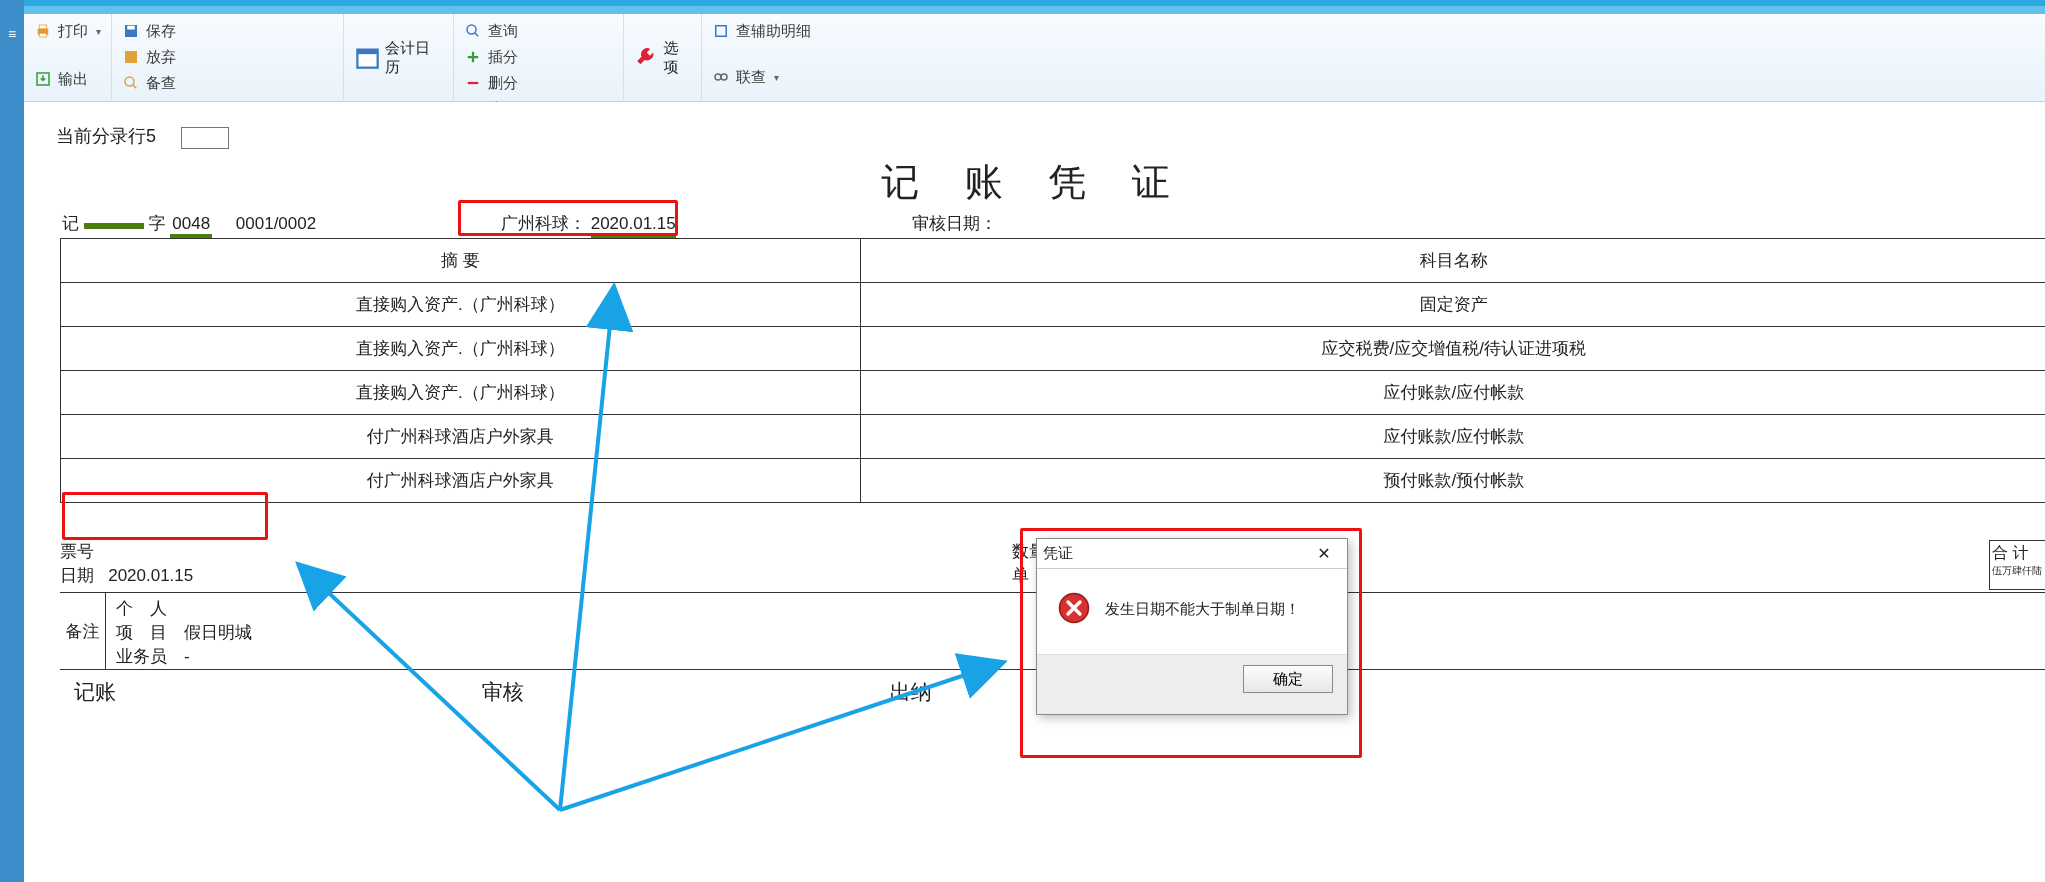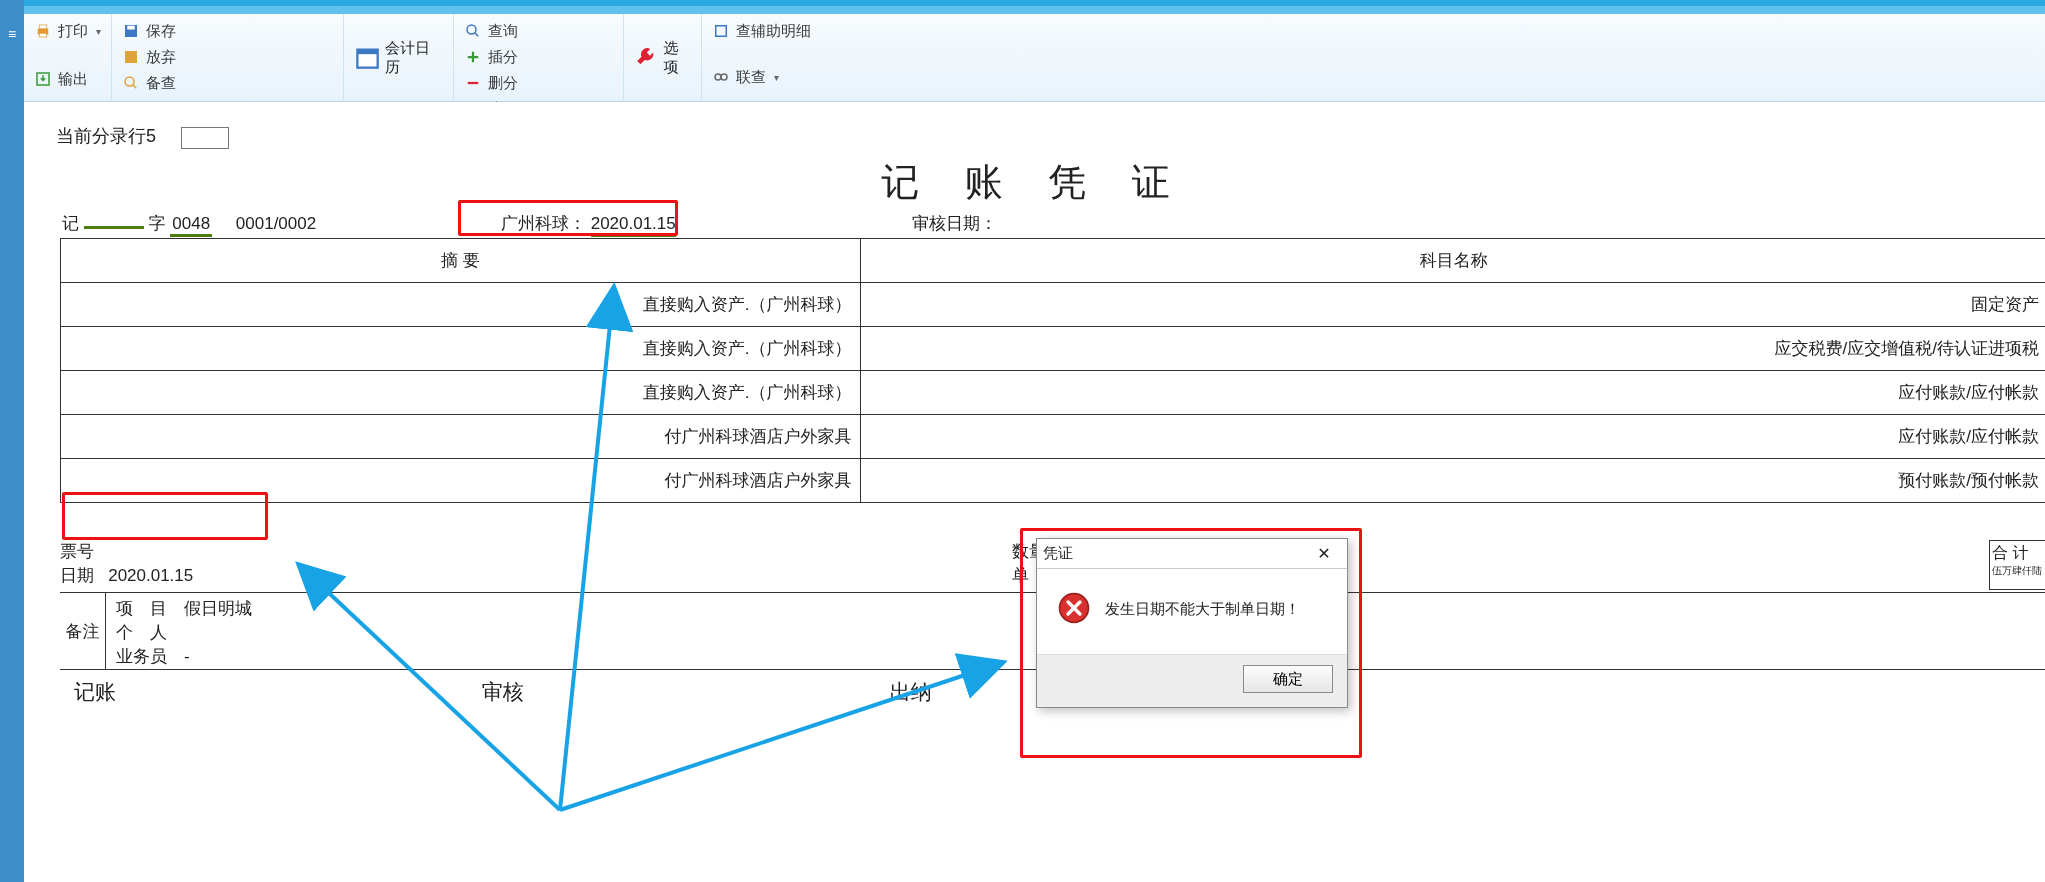--- a/index.html
+++ b/index.html
@@ -24,25 +24,25 @@
   .big-btn { display:flex; flex-direction:row; align-items:center; justify-content:center; height:80px; cursor:pointer; font-size:15px; gap:4px; }
   .big-btn .ic { width:28px; height:28px; }
   .dd { font-size:10px; color:#666; margin-left:2px; }
   
   .content { position:absolute; left:24px; top:102px; right:0; bottom:0; background:#fff; }
   .row-info { position:absolute; left:32px; top:22px; font-size:18px; }
   .row-info input { width:48px; height:22px; border:1px solid #777; margin-left:20px; }
   .doc-title { position:absolute; left:0; right:0; top:55px; text-align:center; font-family:"SimSun"; font-size:38px; letter-spacing:18px; }
   .meta { position:absolute; left:38px; right:0; top:110px; height:26px; font-size:17px; }
   .meta span.sp { display:inline-block; }
-  .meta .underline { border-bottom:3px solid #4d7c0f; display:inline-block; min-width:42px; text-align:center; }
+  .meta .underline { border-bottom:6px solid #4d7c0f; display:inline-block; min-width:42px; text-align:center; }
   .meta .audit { position:absolute; left:850px; }
   
   .vtable { position:absolute; left:36px; top:136px; width:1988px; border:1px solid #333; border-collapse:collapse; font-size:17px; }
-  .vtable th, .vtable td { border:1px solid #333; padding:6px 8px; height:44px; text-align:right; font-weight:normal; }
+  .vtable th, .vtable td { border:1px solid #333; padding:6px 8px; height:44px; text-align:center; font-weight:normal; }
   .vtable th { text-align:center; background:#fff; }
   .col-sum { width:800px; }
   .col-sub { width:1188px; }
   .hdr-sub { text-align:center; }
   
   .below { position:absolute; left:36px; top:438px; width:1988px; }
   .ticket { font-size:17px; line-height:24px; }
   .right-qty { position:absolute; left:988px; top:438px; font-size:17px; line-height:24px; }
   .amt-cell { position:absolute; right:0; top:438px; width:56px; height:50px; border:1px solid #333; border-right:none; font-size:16px; padding:2px; }
   .notes-row { position:absolute; left:36px; top:490px; width:1988px; height:78px; border-top:1px solid #333; border-bottom:1px solid #333; display:flex; }
@@ -55,21 +55,21 @@
   .redbox { position:absolute; border:3px solid #E11; border-radius:2px; pointer-events:none; }
   .rb1 { left:458px; top:200px; width:220px; height:36px; }
   .rb2 { left:62px; top:492px; width:206px; height:48px; }
   .rb3 { left:1020px; top:528px; width:342px; height:230px; }
   
   .dialog { position:absolute; left:1036px; top:538px; width:312px; background:#F2F2F2; border:1px solid #8a8a8a; box-shadow:3px 3px 10px rgba(0,0,0,.25); }
   .dlg-title { height:30px; background:#fff; border-bottom:1px solid #ccc; display:flex; align-items:center; padding:0 6px; font-size:15px; }
   .dlg-title .x { margin-left:auto; width:34px; text-align:center; cursor:pointer; font-size:16px; }
   .dlg-body { display:flex; align-items:center; gap:14px; padding:22px 16px 26px 20px; font-size:15px; background:#fff; }
   .dlg-body .erricon svg { width:34px; height:34px; }
-  .dlg-btns { padding:10px 14px 14px; text-align:right; background:#EDEDED; border-top:1px solid #ddd; }
+  .dlg-btns { padding:10px 14px 21px; text-align:right; background:#EDEDED; border-top:1px solid #ddd; }
   .dlg-btns button { width:90px; height:28px; border:1px solid #8a8a8a; background:linear-gradient(#fdfdfd,#e6e6e6); cursor:pointer; font-size:15px; }
   
   .arrows { position:absolute; left:0; top:0; width:100%; height:100%; pointer-events:none; }
 </style>
 </head>
 <body>
 
 <div class="left-stripe">
   <span>≡</span>
 </div>
@@ -294,22 +294,22 @@
     <div>单</div>
   </div>
   <div class="amt-cell">
     <div>合 计</div>
     <div style="font-size:10px">伍万肆仟陆</div>
   </div>
 
   <div class="notes-row">
     <div class="notes-lbl">备注</div>
     <div class="notes-body">
+      <div>个　人</div>
       <div>项　目　假日明城</div>
-      <div>个　人</div>
       <div>业务员　-</div>
       <div class="company">有限公司</div>
     </div>
   </div>
 
   <div class="sig-row">
     <span>记账</span>
     <span style="margin-left:360px">审核</span>
     <span style="margin-left:360px">出纳</span>
   </div>

